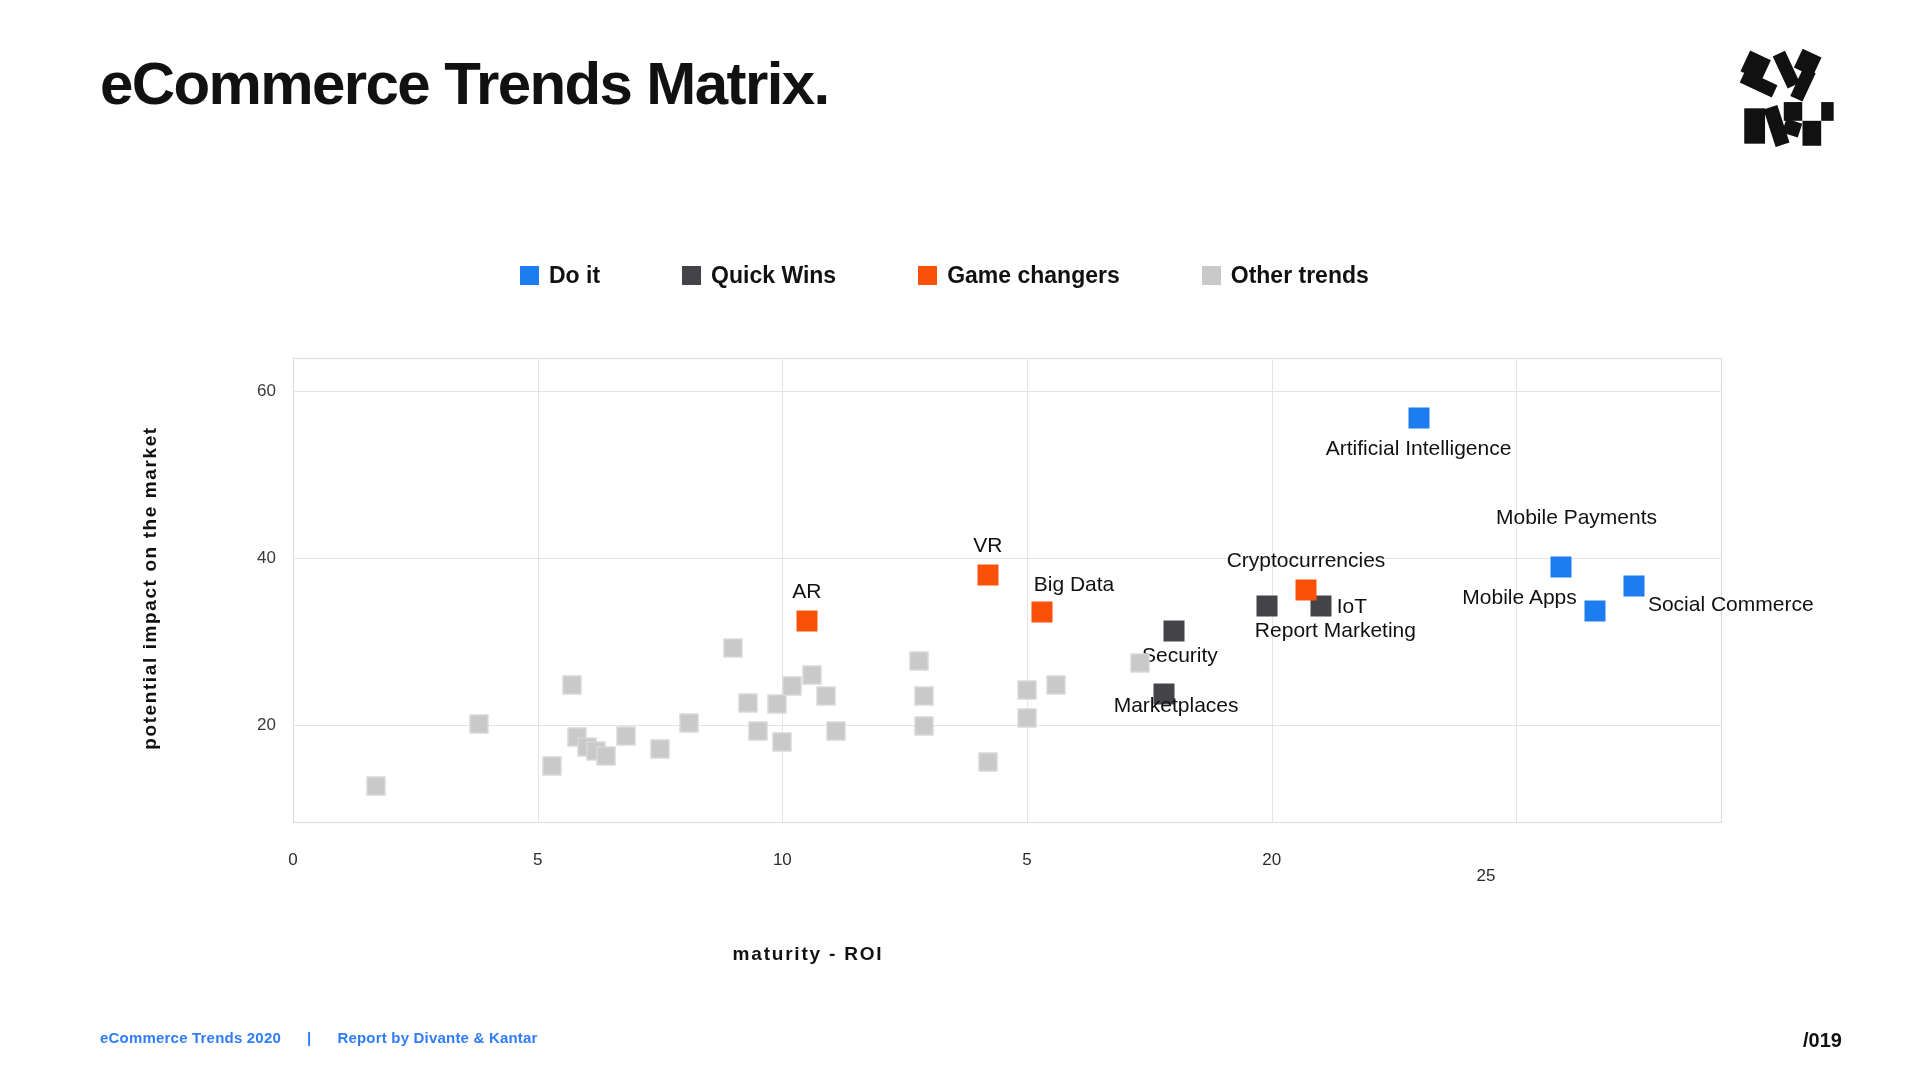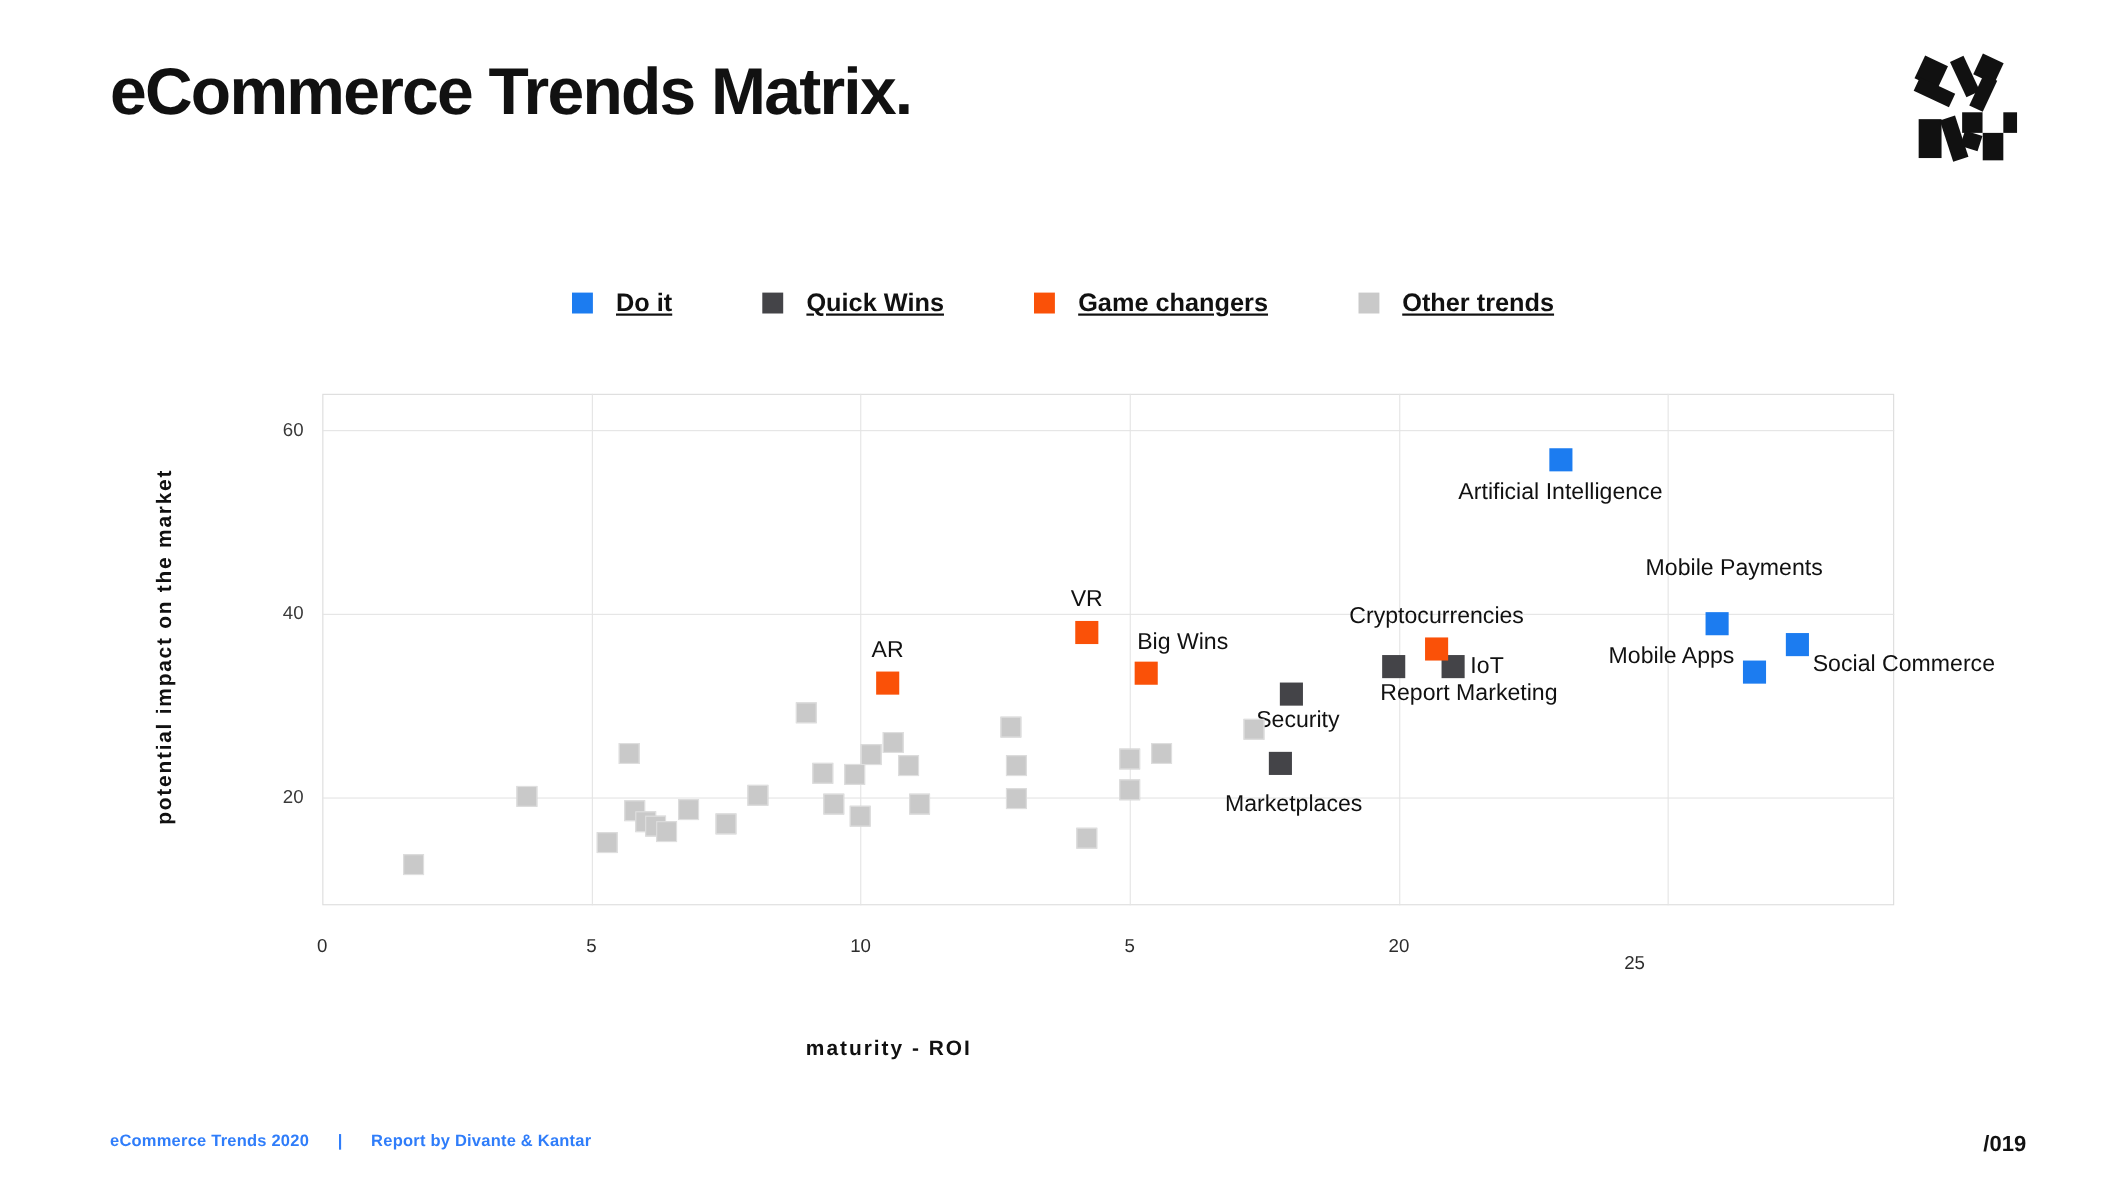--- a/index.html
+++ b/index.html
@@ -42,24 +42,23 @@
     position: absolute;
     left: 520px;
     top: 262px;
     display: flex;
     align-items: center;
     gap: 0px;
   }
   .legend-item {
     display: flex;
     align-items: center;
-    gap: 21px;
+    gap: 10px;
     margin-right: 82px;
     white-space: nowrap;
-    text-decoration: underline;
   }
   .legend-item:last-child { margin-right: 0; }
   .legend-swatch {
     width: 19px;
     height: 19px;
     flex: 0 0 auto;
     display: block;
   }
   .legend-label {
     font-size: 23px;
@@ -262,31 +261,31 @@
     <div class="pt-label center" style="left: 1125.58px; top: 78px;">Artificial Intelligence</div>
     <div class="pt" style="left: 1267.5px; top: 209.167px; width: 21px; height: 21px; background: rgb(28, 124, 240);"></div>
     <div class="pt-label center" style="left: 1271.5px; top: 147.167px; margin-left: 12px;">Mobile Payments</div>
     <div class="pt" style="left: 1301.76px; top: 252.5px; width: 21px; height: 21px; background: rgb(28, 124, 240);"></div>
     <div class="pt-label right" style="left: 1283.76px; top: 226.5px;">Mobile Apps</div>
     <div class="pt" style="left: 1340.91px; top: 228.333px; width: 21px; height: 21px; background: rgb(28, 124, 240);"></div>
     <div class="pt-label left" style="left: 1354.91px; top: 234.333px;">Social Commerce</div>
     <div class="pt" style="left: 880.89px; top: 272.5px; width: 21px; height: 21px; background: rgb(68, 68, 72);"></div>
     <div class="pt-label center" style="left: 886.89px; top: 284.5px;">Security</div>
     <div class="pt" style="left: 871.103px; top: 335.833px; width: 21px; height: 21px; background: rgb(68, 68, 72);"></div>
-    <div class="pt-label center" style="left: 883.103px; top: 361px;">Marketplaces</div>
+    <div class="pt-label center" style="left: 883.103px; top: 335px;">Marketplaces</div>
     <div class="pt" style="left: 1027.71px; top: 248.333px; width: 21px; height: 21px; background: rgb(68, 68, 72);"></div>
     <div class="pt-label left" style="left: 1043.71px; top: 236.333px;">IoT</div>
     <div class="pt" style="left: 973.873px; top: 248.333px; width: 21px; height: 21px; background: rgb(68, 68, 72);"></div>
     <div class="pt-label left" style="left: 961.873px; top: 260.333px;">Report Marketing</div>
     <div class="pt" style="left: 513.853px; top: 263.333px; width: 21px; height: 21px; background: rgb(250, 81, 8);"></div>
     <div class="pt-label center" style="left: 513.853px; top: 221.333px;">AR</div>
     <div class="pt" style="left: 694.925px; top: 216.667px; width: 21px; height: 21px; background: rgb(250, 81, 8);"></div>
     <div class="pt-label center" style="left: 694.925px; top: 174.667px;">VR</div>
     <div class="pt" style="left: 748.757px; top: 254.167px; width: 21px; height: 21px; background: rgb(250, 81, 8);"></div>
-    <div class="pt-label left" style="left: 740.757px; top: 214.167px;">Big Wins</div>
+    <div class="pt-label left" style="left: 740.757px; top: 214.167px;">Big Data</div>
     <div class="pt" style="left: 1013.02px; top: 231.667px; width: 21px; height: 21px; background: rgb(250, 81, 8);"></div>
     <div class="pt-label center" style="left: 1013.02px; top: 189.667px;">Cryptocurrencies</div>
     <div class="pt other" style="left: 83.1952px; top: 428.333px; width: 19px; height: 19px;"></div>
     <div class="pt other" style="left: 185.966px; top: 365.833px; width: 19px; height: 19px;"></div>
     <div class="pt other" style="left: 259.373px; top: 408.333px; width: 19px; height: 19px;"></div>
     <div class="pt other" style="left: 278.949px; top: 326.667px; width: 19px; height: 19px;"></div>
     <div class="pt other" style="left: 283.842px; top: 379.167px; width: 19px; height: 19px;"></div>
     <div class="pt other" style="left: 293.63px; top: 389.167px; width: 19px; height: 19px;"></div>
     <div class="pt other" style="left: 303.418px; top: 393.333px; width: 19px; height: 19px;"></div>
     <div class="pt other" style="left: 313.205px; top: 398.333px; width: 19px; height: 19px;"></div>

